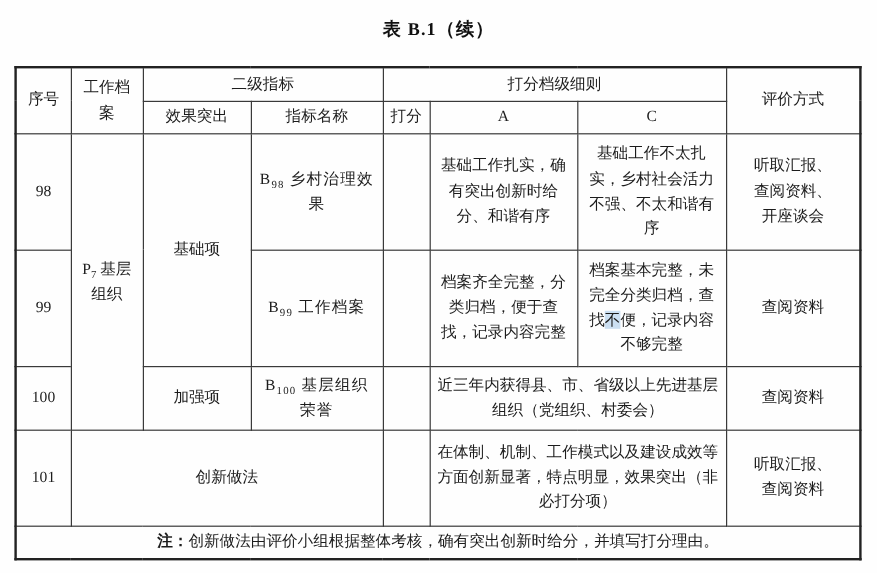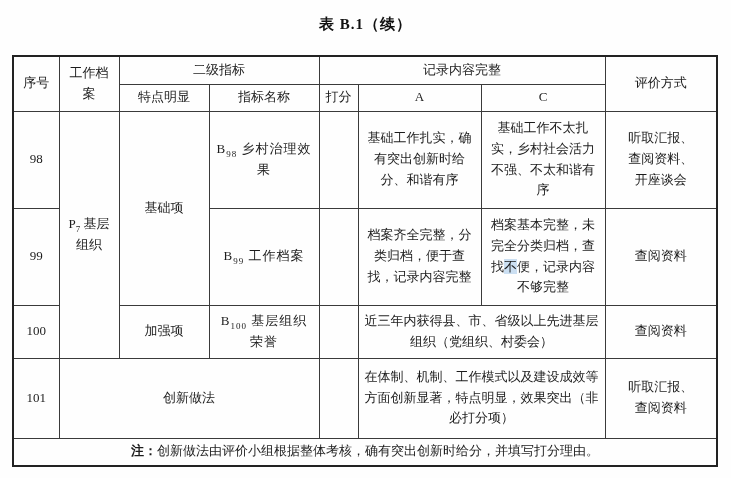--- a/index.html
+++ b/index.html
@@ -87,26 +87,26 @@
       <col style="width:123px">
       <col style="width:124px">
       <col style="width:112px">
     </colgroup>
 
     <tbody>
         <tr class="rh1">
       <td rowspan="2">序号</td>
       <td rowspan="2">工作档案</td>
       <td colspan="2">二级指标</td>
-      <td colspan="3">记录内容完整</td>
+      <td colspan="3">打分档级细则</td>
       <td rowspan="2">评价方式</td>
     </tr>
 
     <tr class="rh2">
-      <td>特点明显</td>
+      <td>效果突出</td>
       <td>指标名称</td>
       <td>打分</td>
       <td>A</td>
       <td>C</td>
     </tr>
 
     <tr class="r98">
       <td>98</td>
       <td rowspan="3">
         <span>P</span><sub>7</sub><span> 基层组织</span>

